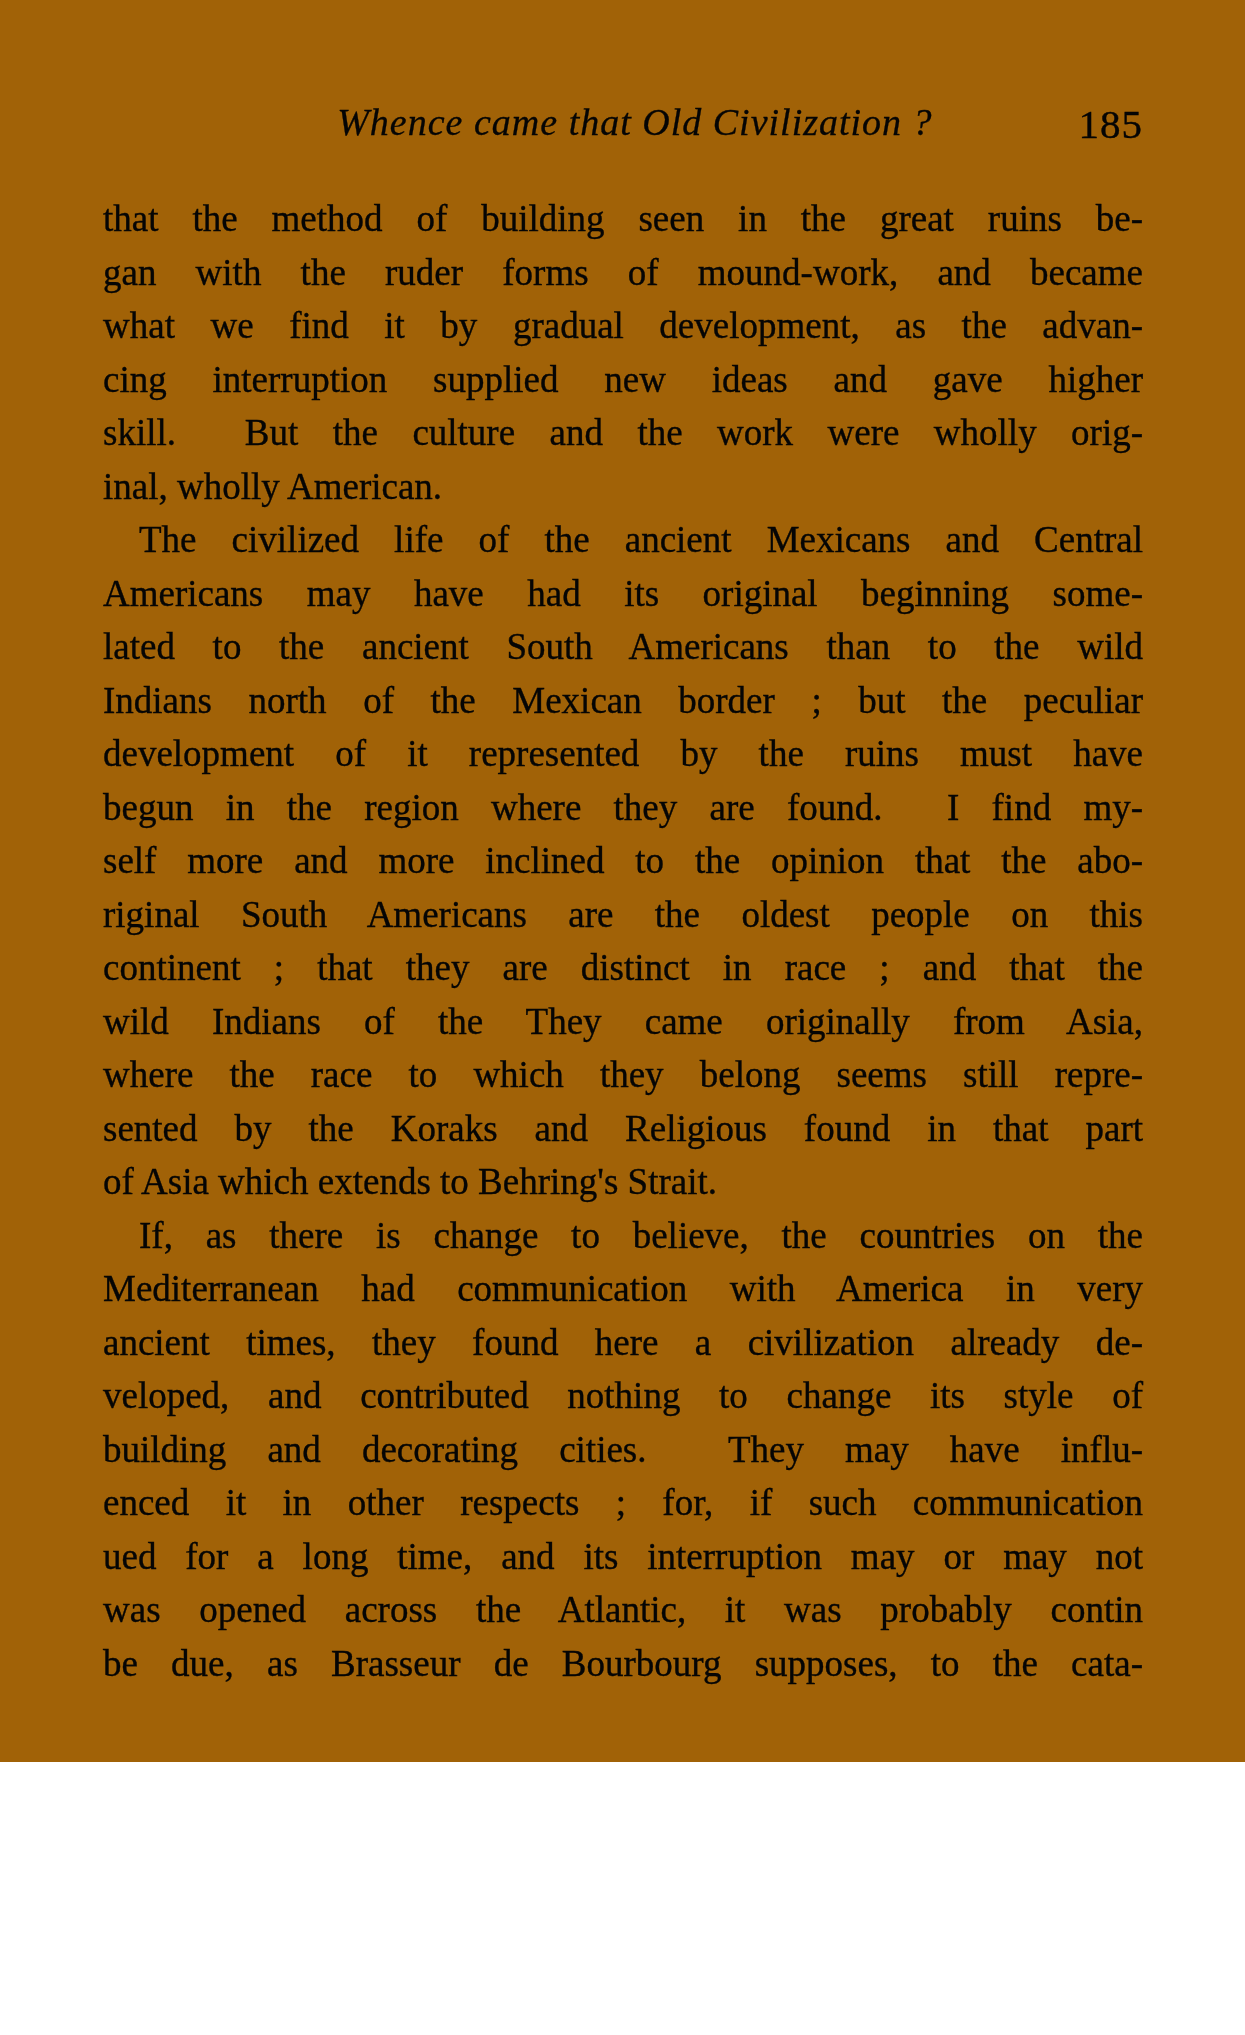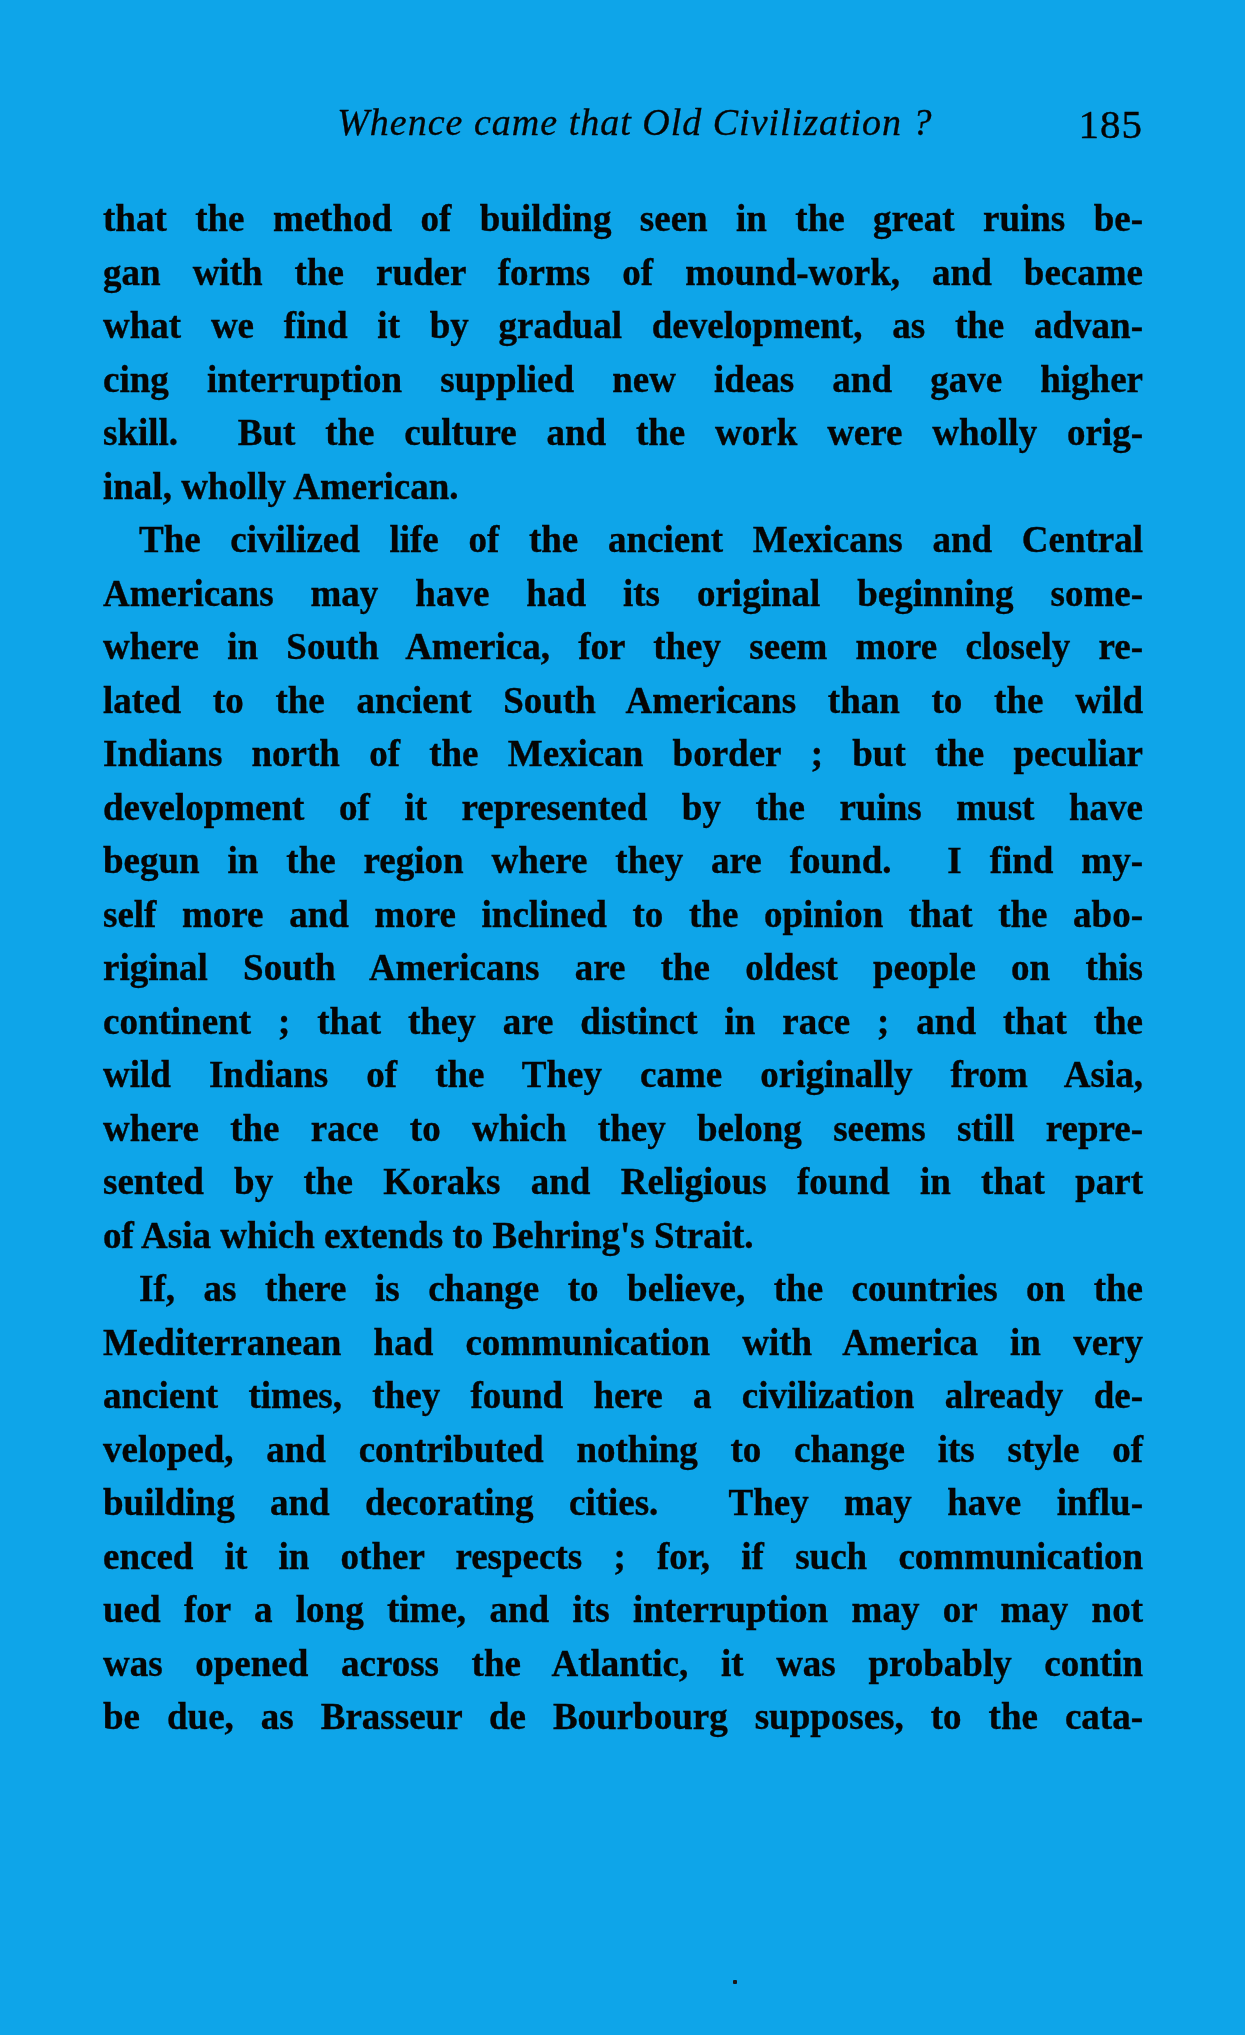--- a/index.html
+++ b/index.html
@@ -3,22 +3,22 @@
 <meta charset="utf-8">
 <style>
   html, body {
     margin: 0;
     padding: 0;
     background: #ffffff;
   }
   .page {
     position: relative;
     width: 1245px;
-    height: 2035px;
-    background: #0ea5e9;
+    height: 1762px;
+    background: #a16207;
     overflow: hidden;
     font-family: "Liberation Serif", "DejaVu Serif", serif;
     color: #050505;
   }
   
   .running-head {
     position: absolute;
     left: 103px;
     top: 100px;
     width: 1040px;
@@ -44,21 +44,20 @@
     -webkit-text-stroke: 0.4px currentColor;
   }
   
   .body-text {
     position: absolute;
     left: 103px;
     top: 192px;
     width: 1040px;
     font-size: 37px;
     line-height: 53.5px;
-    font-weight: bold;
     -webkit-text-stroke: 0.35px currentColor;
   }
   .para { margin: 0; padding: 0; }
   .line {
     text-align: justify;
     text-align-last: justify;
     white-space: normal;
     height: 53.5px;
     overflow: visible;
   }
@@ -90,21 +89,20 @@
         <div class="line">that the method of building seen in the great ruins be-</div>
         <div class="line">gan with the ruder forms of mound-work, and became</div>
         <div class="line">what we find it by gradual development, as the advan-</div>
         <div class="line">cing interruption supplied new ideas and gave higher</div>
         <div class="line">skill.&nbsp; But the culture and the work were wholly orig-</div>
         <div class="line para-end">inal, wholly American.</div>
       </div>
       <div class="para">
         <div class="line indent">The civilized life of the ancient Mexicans and Central</div>
         <div class="line">Americans may have had its original beginning some-</div>
-        <div class="line">where in South America, for they seem more closely re-</div>
         <div class="line">lated to the ancient South Americans than to the wild</div>
         <div class="line">Indians north of the Mexican border&nbsp;; but the peculiar</div>
         <div class="line">development of it represented by the ruins must have</div>
         <div class="line">begun in the region where they are found.&nbsp; I find my-</div>
         <div class="line">self more and more inclined to the opinion that the abo-</div>
         <div class="line">riginal South Americans are the oldest people on this</div>
         <div class="line">continent&nbsp;; that they are distinct in race&nbsp;; and that the</div>
         <div class="line">wild Indians of the They came originally from Asia,</div>
         <div class="line">where the race to which they belong seems still repre-</div>
         <div class="line">sented by the Koraks and Religious found in that part</div>

